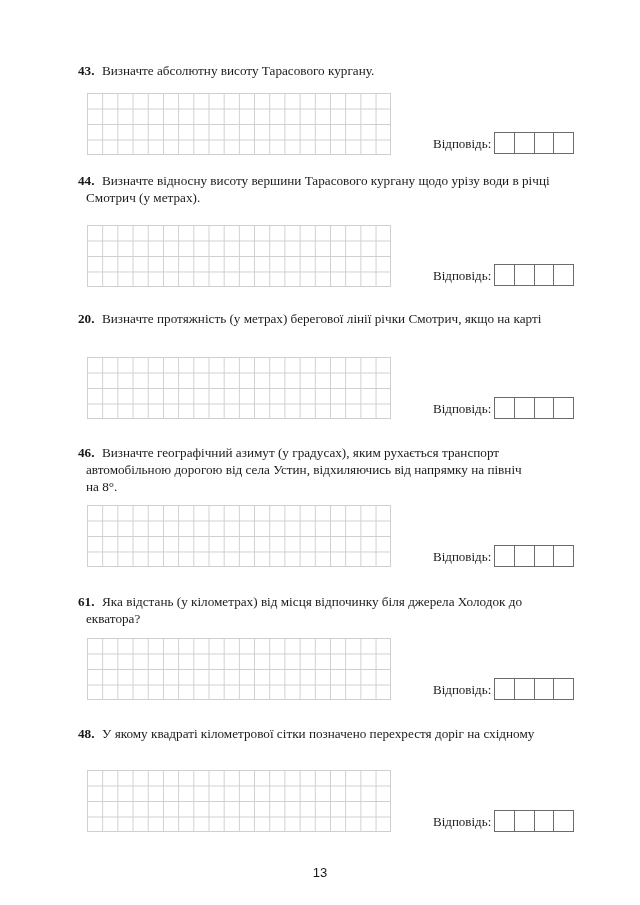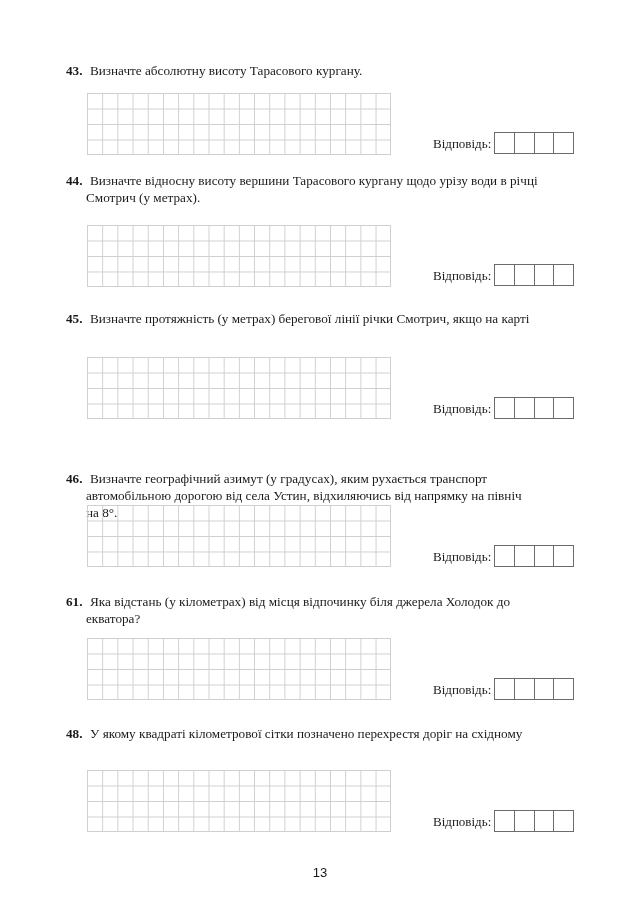--- a/index.html
+++ b/index.html
@@ -1,21 +1,21 @@
 <!DOCTYPE html>
 <html><head>
 <meta charset="utf-8">
 <style>
   html, body { margin: 0; padding: 0; background: #ffffff; }
   body { width: 640px; height: 905px; position: relative; overflow: hidden;
          font-family: "DejaVu Serif", "Liberation Serif", serif; color: #1a1a1a; }
   .q { position: absolute; left: 0; width: 640px; }
   .q-text { position: absolute; left: 62px; width: 512px; font-size: 13.2px; line-height: 17px;
             text-align: justify; font-family: "Liberation Serif", "DejaVu Serif", serif; }
-  .q-num { font-weight: bold; display: inline-block; width: 24px; margin-left: 4px; }
+  .q-num { font-weight: bold; display: inline-block; width: 24px; margin-left: 16px; }
   .grid { position: absolute; left: 87px; width: 304px; height: 62px;
           border-right: 1px solid #cfcfcf; border-bottom: 1px solid #cfcfcf;
           background-image:
             linear-gradient(to right, #cfcfcf 1px, transparent 1px),
             linear-gradient(to bottom, #cfcfcf 1px, transparent 1px);
           background-size: 15.2px 15.5px; box-sizing: border-box; }
   .answer-label { position: absolute; left: 418px; font-size: 13px;
                   font-family: "Liberation Serif", "DejaVu Serif", serif; margin-left: 15px; }
   .answer-box { position: absolute; left: 494px; width: 80px; height: 22px; display: flex;
                 border: 1px solid #6b6b6b; box-sizing: border-box; }
@@ -51,34 +51,34 @@
   <div class="answer-box" style="top:264px;">
     <div class="answer-cell"></div>
     <div class="answer-cell"></div>
     <div class="answer-cell"></div>
     <div class="answer-cell"></div>
   </div>
 </div>
 
 <div class="q">
   <div class="q-text" style="top:310px;">
-    <span class="q-num">45.</span><span>Визначте протяжність (у метрах) берегової лінії річки Смотрич, якщо на карті</span><br>
+    <span class="q-num">20.</span><span>Визначте протяжність (у метрах) берегової лінії річки Смотрич, якщо на карті</span><br>
   </div>
   <div class="grid" style="top:357px;"></div>
   <div class="answer-label" style="top:401px;">Відповідь:</div>
   <div class="answer-box" style="top:397px;">
     <div class="answer-cell"></div>
     <div class="answer-cell"></div>
     <div class="answer-cell"></div>
     <div class="answer-cell"></div>
   </div>
 </div>
 
 <div class="q">
-  <div class="q-text" style="top:470px;">
+  <div class="q-text" style="top:444px;">
     <span class="q-num">46.</span><span>Визначте географічний азимут (у градусах), яким рухається транспорт</span><br>
     <span style="padding-left:24px;">автомобільною дорогою від села Устин, відхиляючись від напрямку на північ</span><br>
     <span style="padding-left:24px;margin-top:24px;">на 8°.</span>
   </div>
   <div class="grid" style="top:505px;"></div>
   <div class="answer-label" style="top:549px;">Відповідь:</div>
   <div class="answer-box" style="top:545px;">
     <div class="answer-cell"></div>
     <div class="answer-cell"></div>
     <div class="answer-cell"></div>

